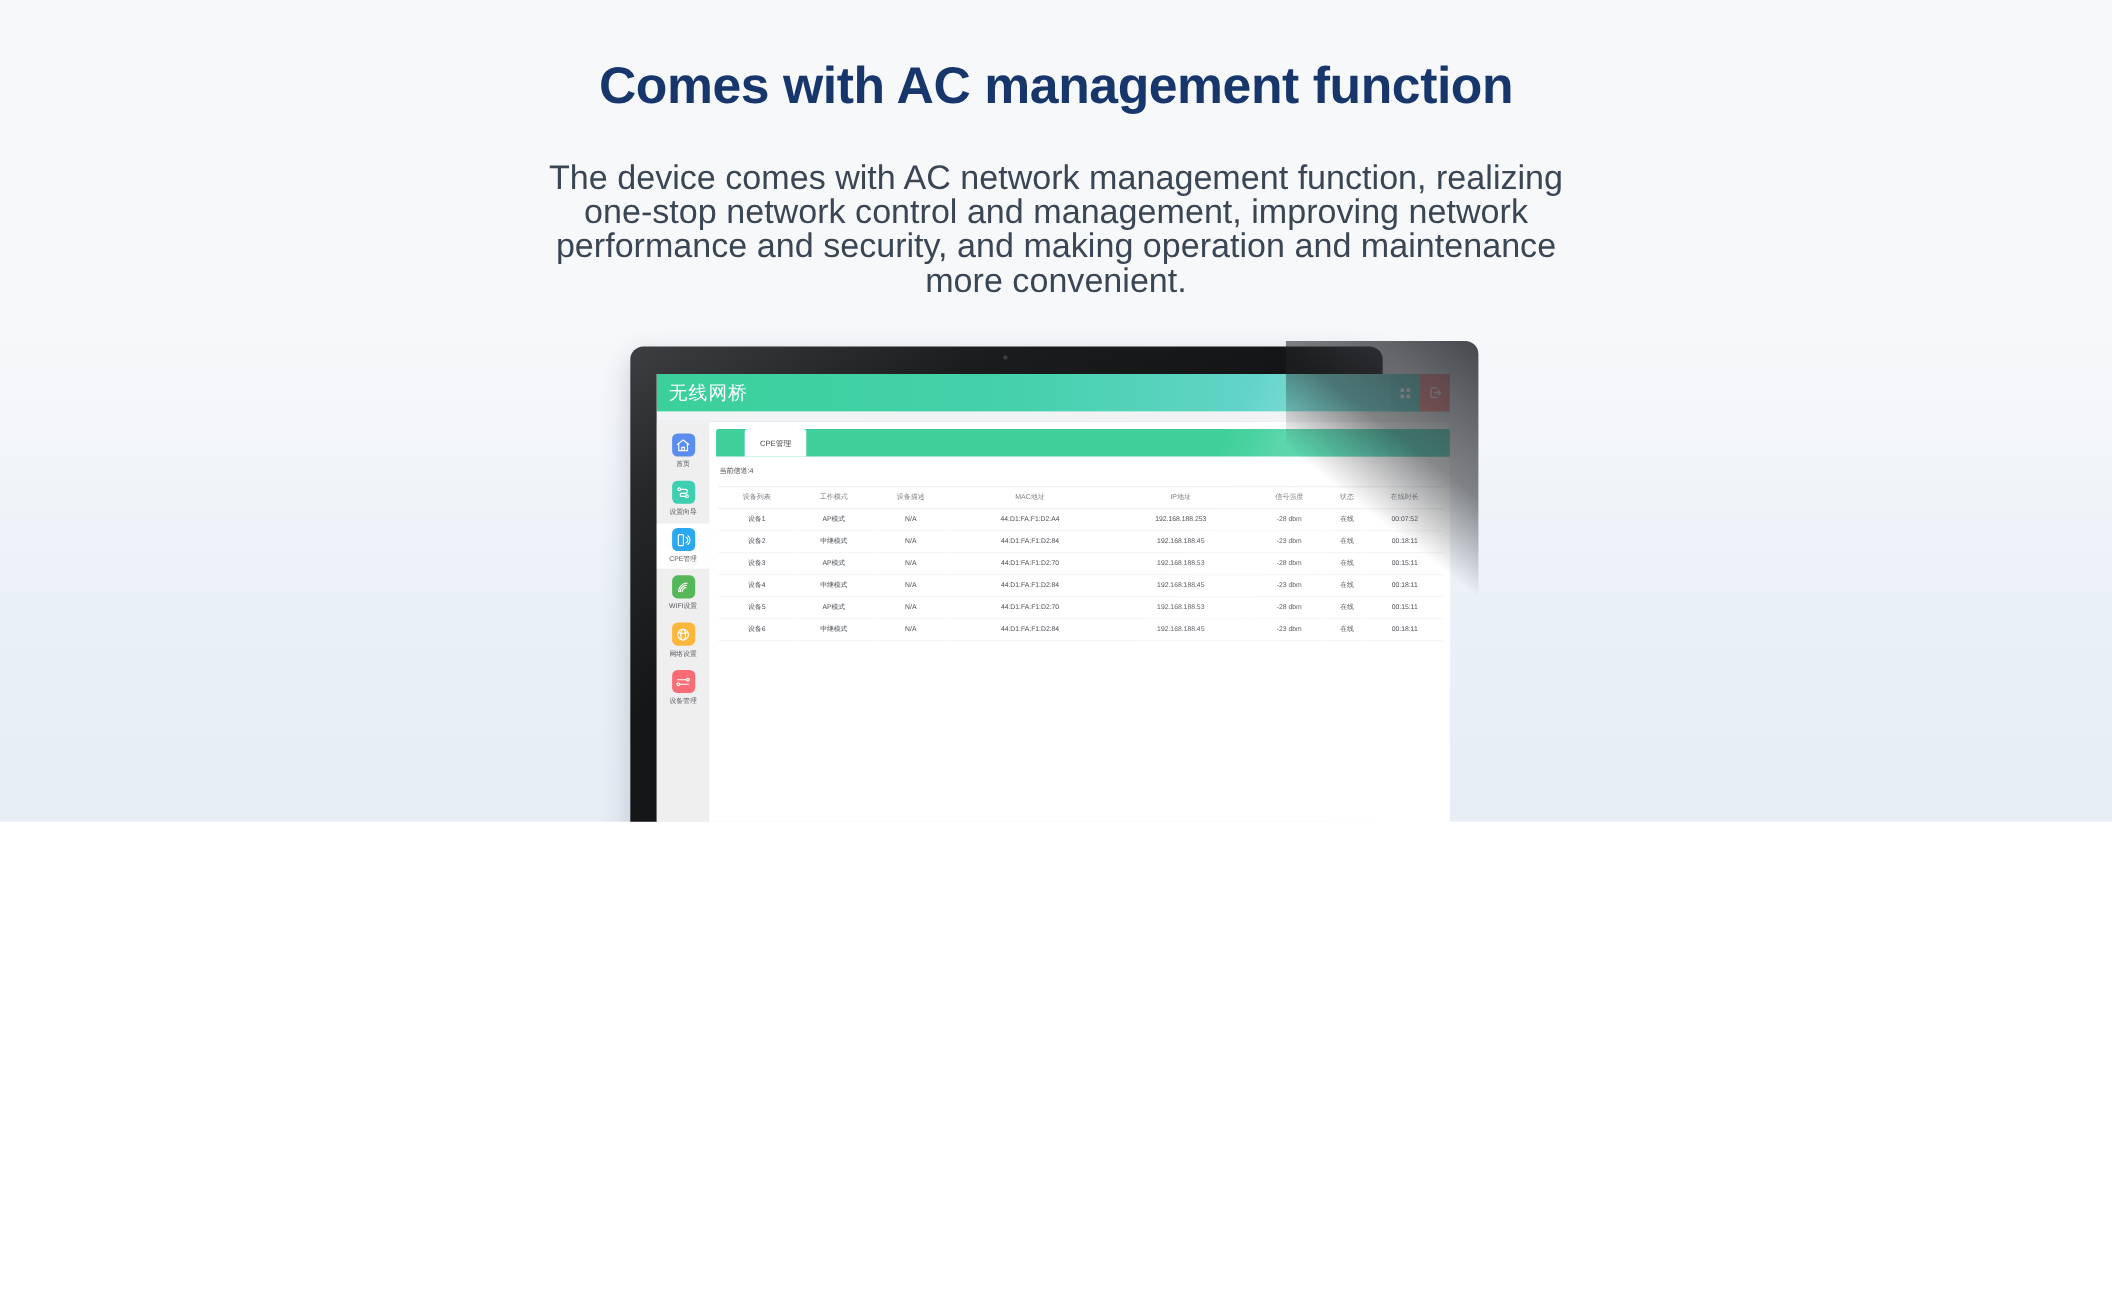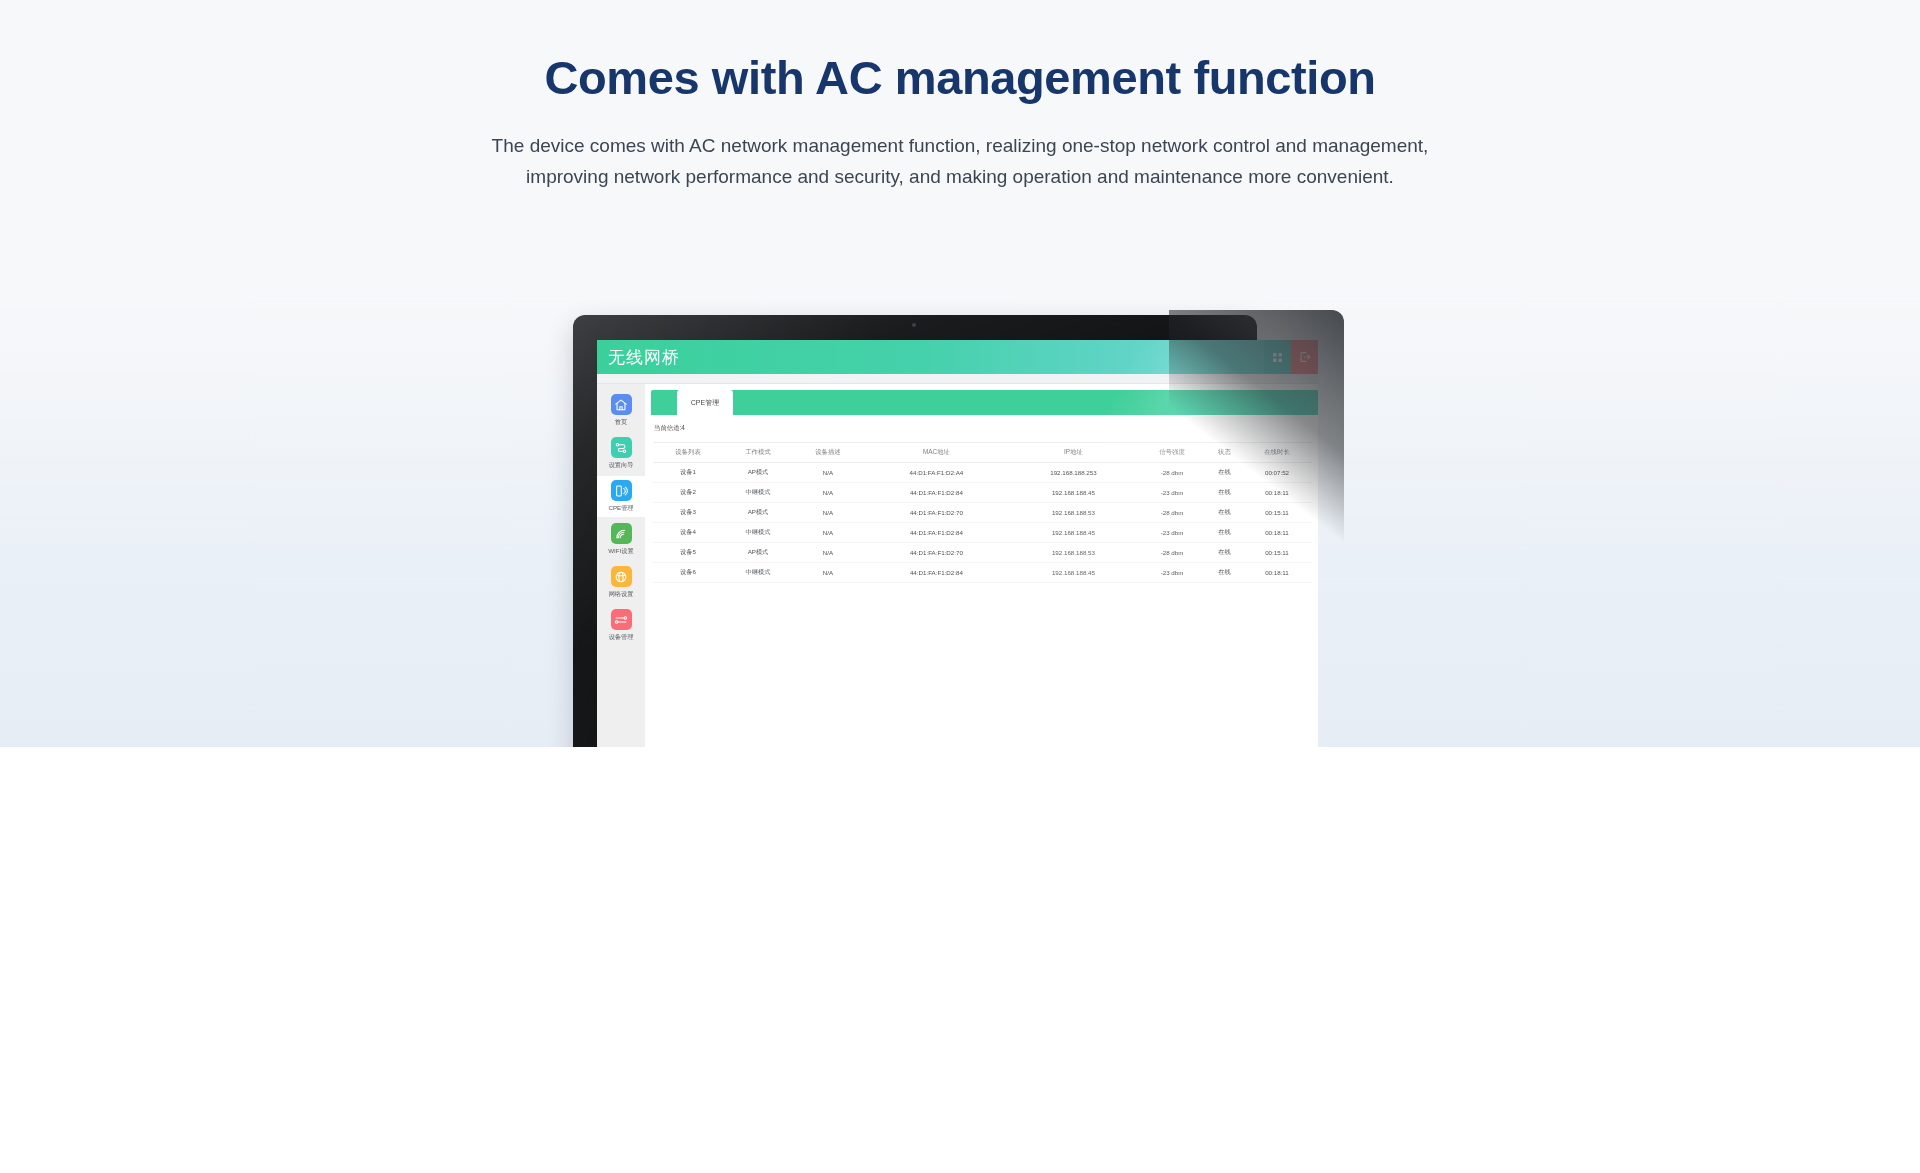--- a/index.html
+++ b/index.html
@@ -31,24 +31,24 @@
     font-weight: bold;
     color: #17366b;
     letter-spacing: -0.4px;
     font-family: "Liberation Sans", sans-serif;
   }
 
   .hero-sub {
     position: absolute;
     left: 50%;
     transform: translateX(-50%);
-    top: 130px;
+    top: 146px;
     width: 980px;
     text-align: center;
-    font-size: 19px;
+    font-size: 31px;
     line-height: 31px;
     color: #3a4654;
     font-family: "Liberation Sans", sans-serif;
   }
 
   
   .laptop {
     position: absolute;
     left: 484px;
     top: 310px;

